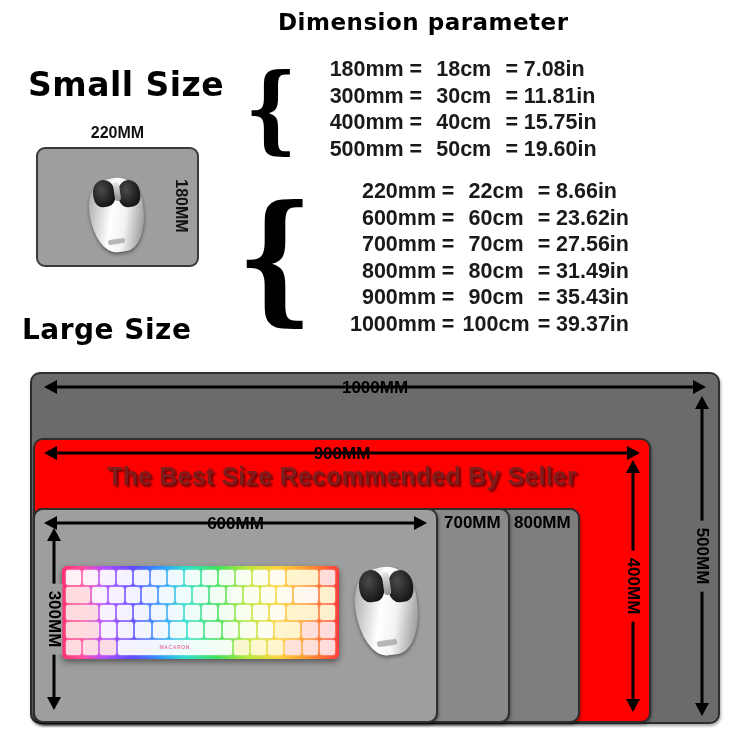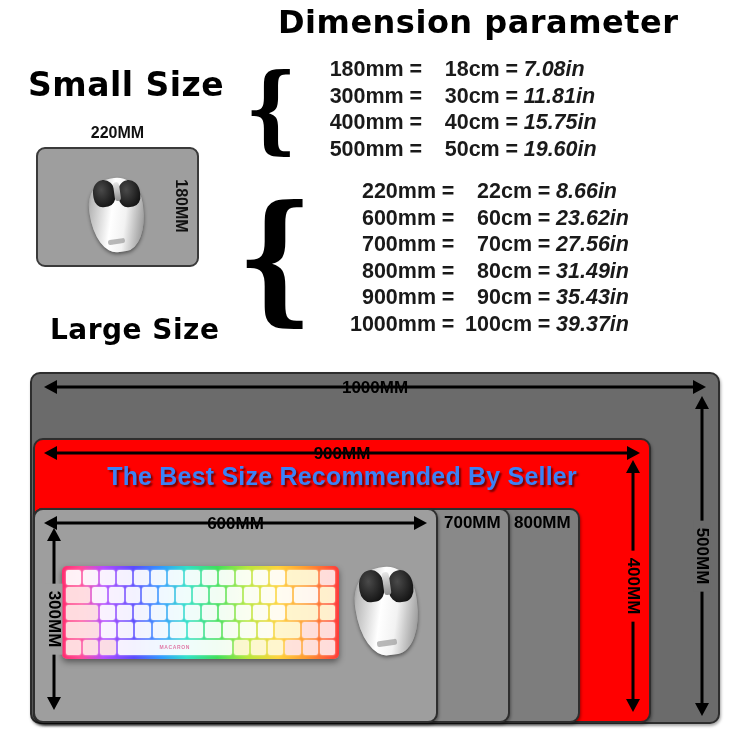--- a/index.html
+++ b/index.html
@@ -13,29 +13,29 @@
 
   
   .comic {
     font-family: "DejaVu Sans", sans-serif;
     font-weight: bold;
     color: #000;
     letter-spacing: 0.5px;
   }
   #title-main {
     position: absolute; left: 278px; top: 2px;
-    font-size: 32px; line-height: 40px;
+    font-size: 23px; line-height: 40px;
   }
   #small-size-title {
     position: absolute; left: 28px; top: 68px;
     font-size: 33px; line-height: 34px; text-align: center;
   }
   #large-size-title {
     position: absolute; left: 22px; top: 313px;
-    font-size: 28px; line-height: 34px; margin-left: 28px;
+    font-size: 28px; line-height: 34px;
   }
 
   
   .param-group { position: absolute; display: flex; align-items: center; }
   #width-group  { left: 238px; top: 56px; }
   #length-group { left: 228px; top: 178px; }
 
   .group-label {
     font-family: "DejaVu Sans", sans-serif;
     font-weight: bold; font-size: 27px; color: #000;
@@ -55,23 +55,23 @@
     font-family: "Liberation Sans", sans-serif;
     font-weight: bold;
     font-size: 21.5px;
     line-height: 26.5px;
     color: #1a1a1a;
     white-space: nowrap;
     display: flex;
   }
   .row .c-mm { display: inline-block; min-width: 96px; text-align: right; }
   .row .c-eq { display: inline-block; width: 24px; text-align: center; }
-  .row .c-cm { display: inline-block; min-width: 72px; text-align: right; }
+  .row .c-cm { display: inline-block; min-width: 72px; text-align: center; }
   .row .c-eq2{ display: inline-block; width: 24px; text-align: center; }
-  .row .c-in { display: inline-block; font-style: italic; }
+  .row .c-in { display: inline-block; }
   #length-group .rows .row .c-mm { min-width: 110px; }
 
   
   #small-pad {
     position: absolute; left: 36px; top: 147px;
     width: 163px; height: 120px;
     background: #9e9e9e;
     border: 2px solid #3a3a3a;
     border-radius: 9px;
   }
@@ -178,21 +178,21 @@
     position: absolute;
     font-weight: bold; font-size: 17px; color: #000;
     white-space: nowrap; line-height: 18px;
   }
 
   
   #best-size-text {
     position: absolute; left: 33px; top: 462px; width: 618px;
     text-align: center;
     font-family: "Liberation Sans", sans-serif;
-    font-weight: bold; font-size: 25px; color: #3b82f6;
+    font-weight: bold; font-size: 25px; color: #7f1d1d;
     text-shadow: 2px 2px 2px rgba(0,0,0,.55);
     z-index: 9;
     letter-spacing: .2px;
   }
 
   
   #keyboard {
     position: absolute; left: 62px; top: 566px;
     width: 277px; height: 93px;
     border-radius: 5px;

